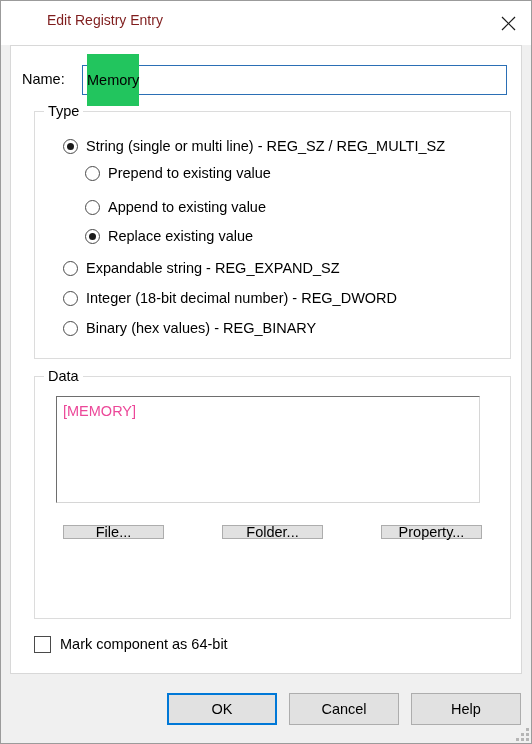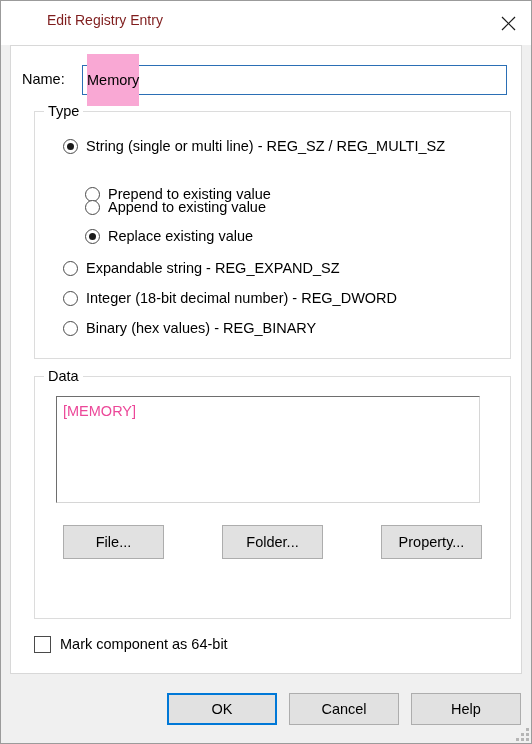--- a/index.html
+++ b/index.html
@@ -132,21 +132,21 @@
     background: #ffffff;
     font-family: "Liberation Sans", sans-serif;
     font-size: 14.5px;
     color: #000000;
     padding: 0 4px;
     display: flex;
     align-items: center;
     outline: none;
   }
   #name-value {
-    background: #f9a8d4;
+    background: #22c55e;
     padding: 18px 0;
   }
 
   
   .groupbox {
     position: absolute;
     border: 1px solid #dcdcdc;
     box-sizing: border-box;
   }
   .group-title {
@@ -235,21 +235,21 @@
     align-items: center;
     justify-content: center;
     cursor: default;
     user-select: none;
   }
 
   #btn-file, #btn-folder, #btn-property {
     position: absolute;
     top: 148px;
     width: 101px;
-    height: 34px;
+    height: 14px;
   }
   #btn-file     { left: 28px; }
   #btn-folder   { left: 187px; }
   #btn-property { left: 346px; }
 
   
   #check64-row {
     position: absolute;
     left: 23px;
     top: 590px;
@@ -325,21 +325,21 @@
     </div>
 
     <div class="groupbox" id="group-type">
       <span class="group-title">Type</span>
 
       <div class="radio-row" style="left:28px; top:26px;">
         <span class="radio checked"></span>
         <span class="radio-label">String (single or multi line) - REG_SZ / REG_MULTI_SZ</span>
       </div>
 
-      <div class="radio-row" style="left:50px; top:74px;">
+      <div class="radio-row" style="left:50px; top:53px;">
         <span class="radio"></span>
         <span class="radio-label">Prepend to existing value</span>
       </div>
 
       <div class="radio-row" style="left:50px; top:87px;">
         <span class="radio"></span>
         <span class="radio-label">Append to existing value</span>
       </div>
 
       <div class="radio-row" style="left:50px; top:116px;">

